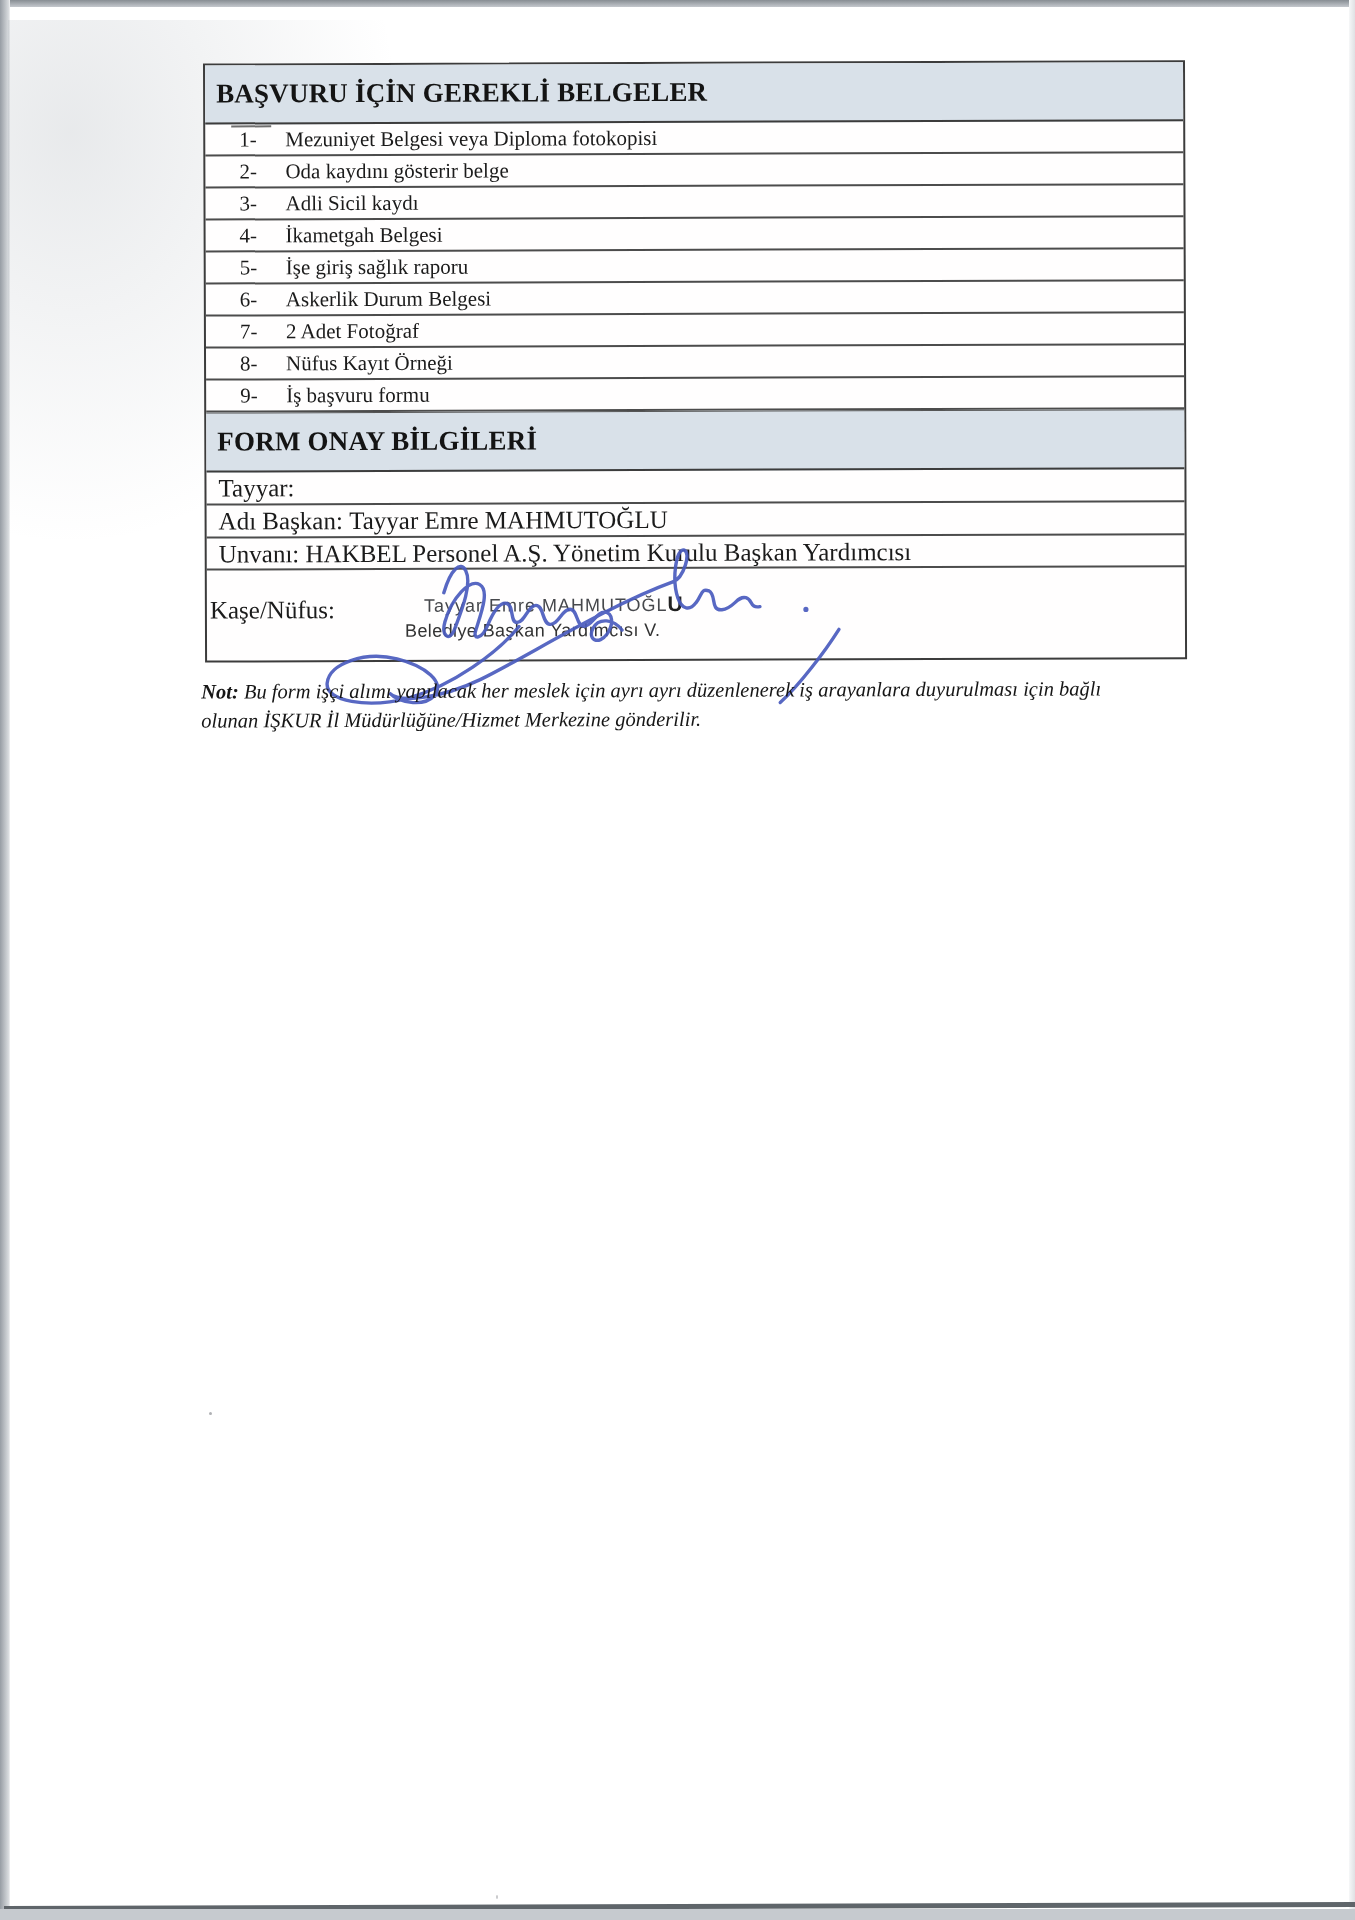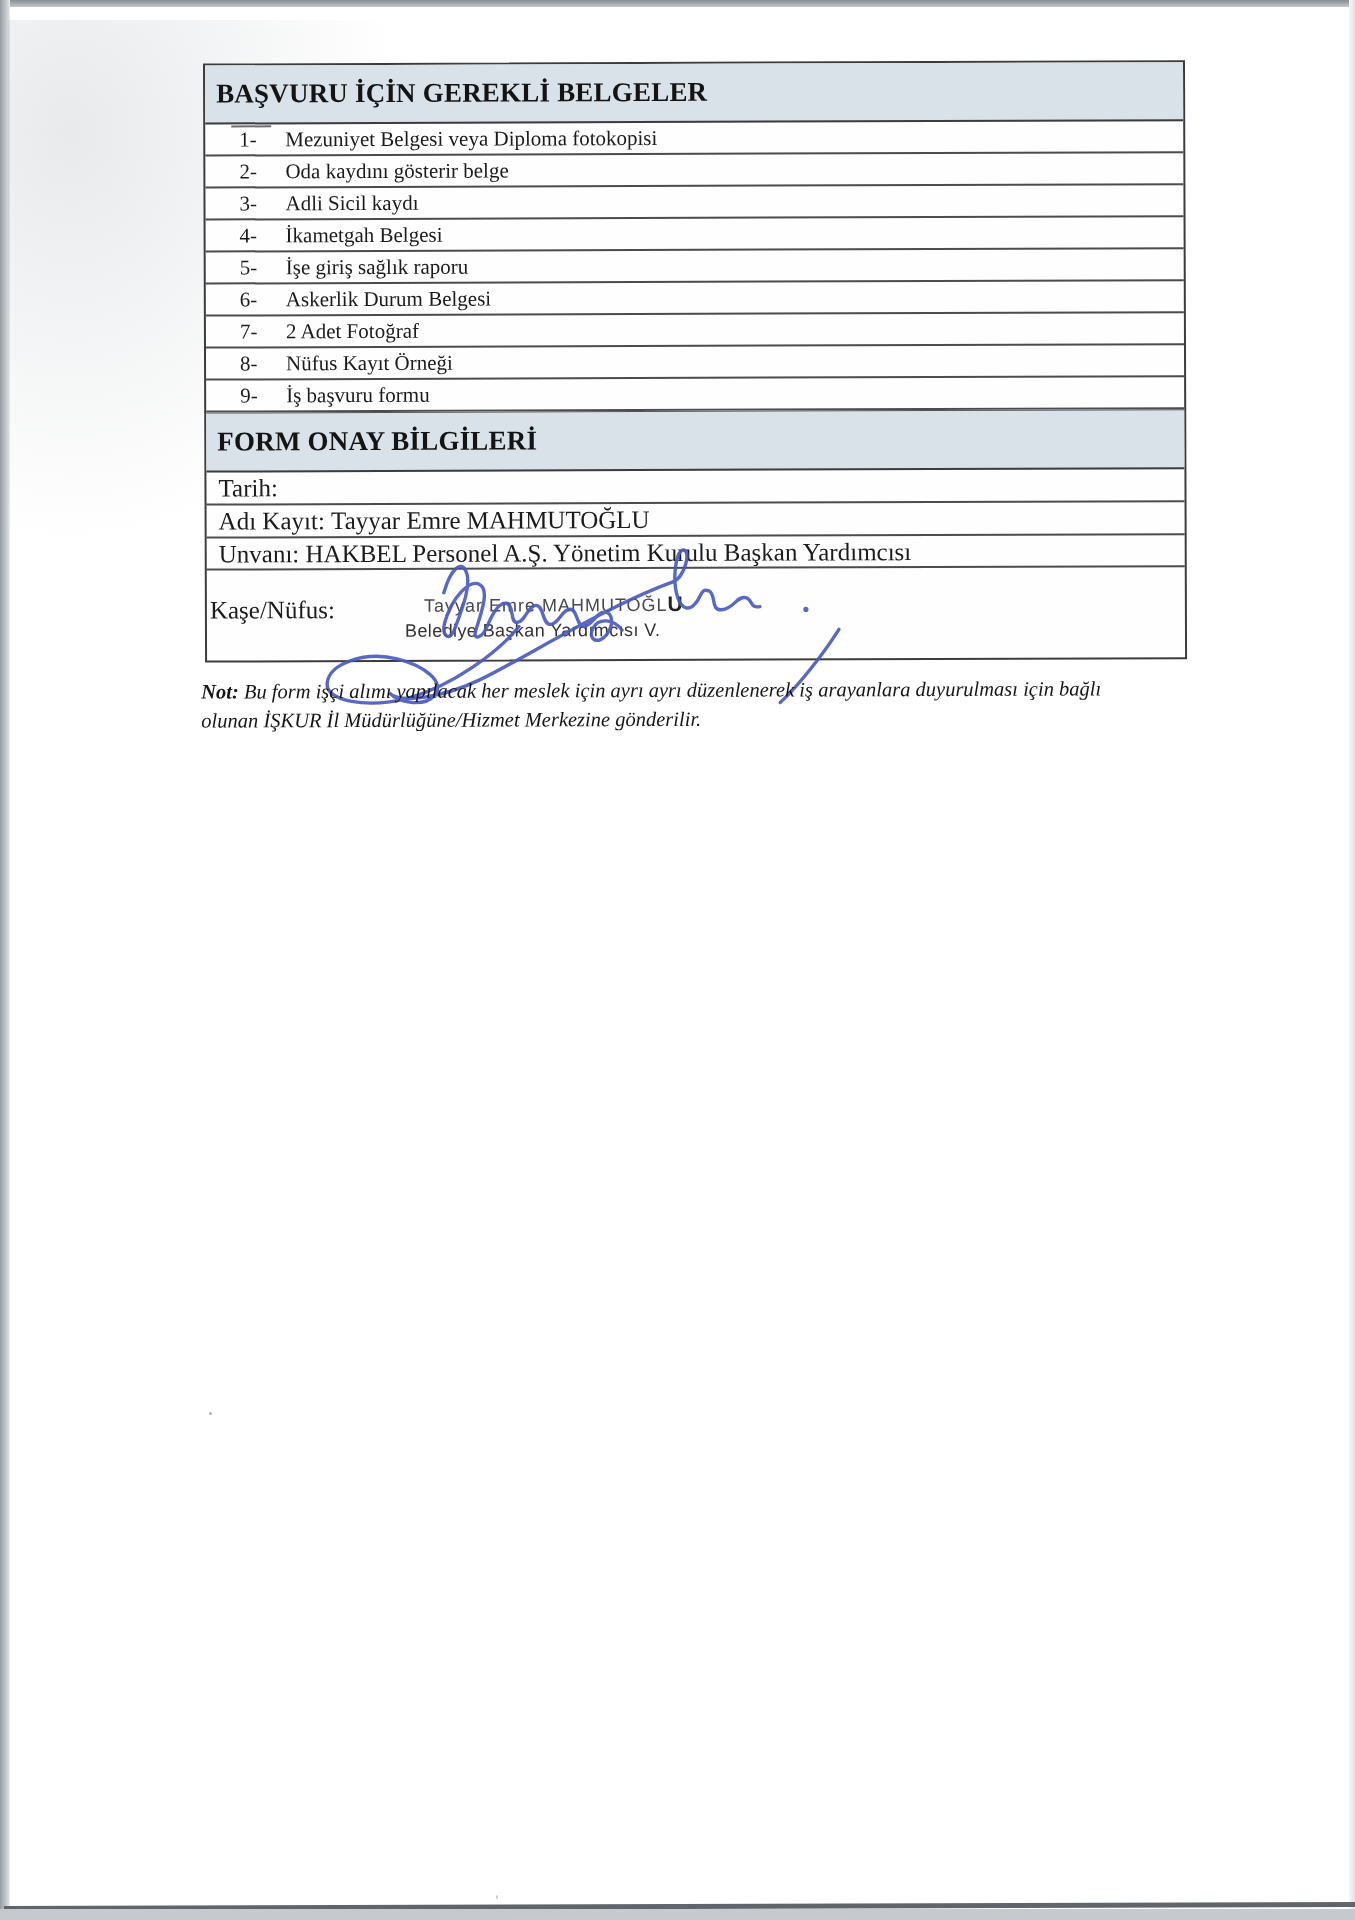--- a/index.html
+++ b/index.html
@@ -105,25 +105,25 @@
       <span class="txt">Nüfus Kayıt Örneği</span>
     </div>
     <div class="trow">
       <span class="num">9-</span>
       <span class="txt">İş başvuru formu</span>
     </div>
 
     <div class="thead second">FORM ONAY BİLGİLERİ</div>
 
     <div class="trow2">
-      <span>Tarih:</span>
+      <span>Tayyar:</span>
       <span></span>
     </div>
     <div class="trow2">
-      <span>Adı Kayıt:</span>&nbsp;<span>Tayyar Emre MAHMUTOĞLU</span>
+      <span>Adı Başkan:</span>&nbsp;<span>Tayyar Emre MAHMUTOĞLU</span>
     </div>
     <div class="trow2 last">
       <span>Unvanı:</span>&nbsp;<span>HAKBEL Personel A.Ş. Yönetim Kurulu Başkan Yardımcısı</span>
     </div>
     <div class="trow-stamp">
       <span>Kaşe/Nüfus:</span>
     </div>
   </div>
 
   <div class="stamp1"><span>Tayyar Emre MAHMUTOĞL</span><b>U</b></div>

